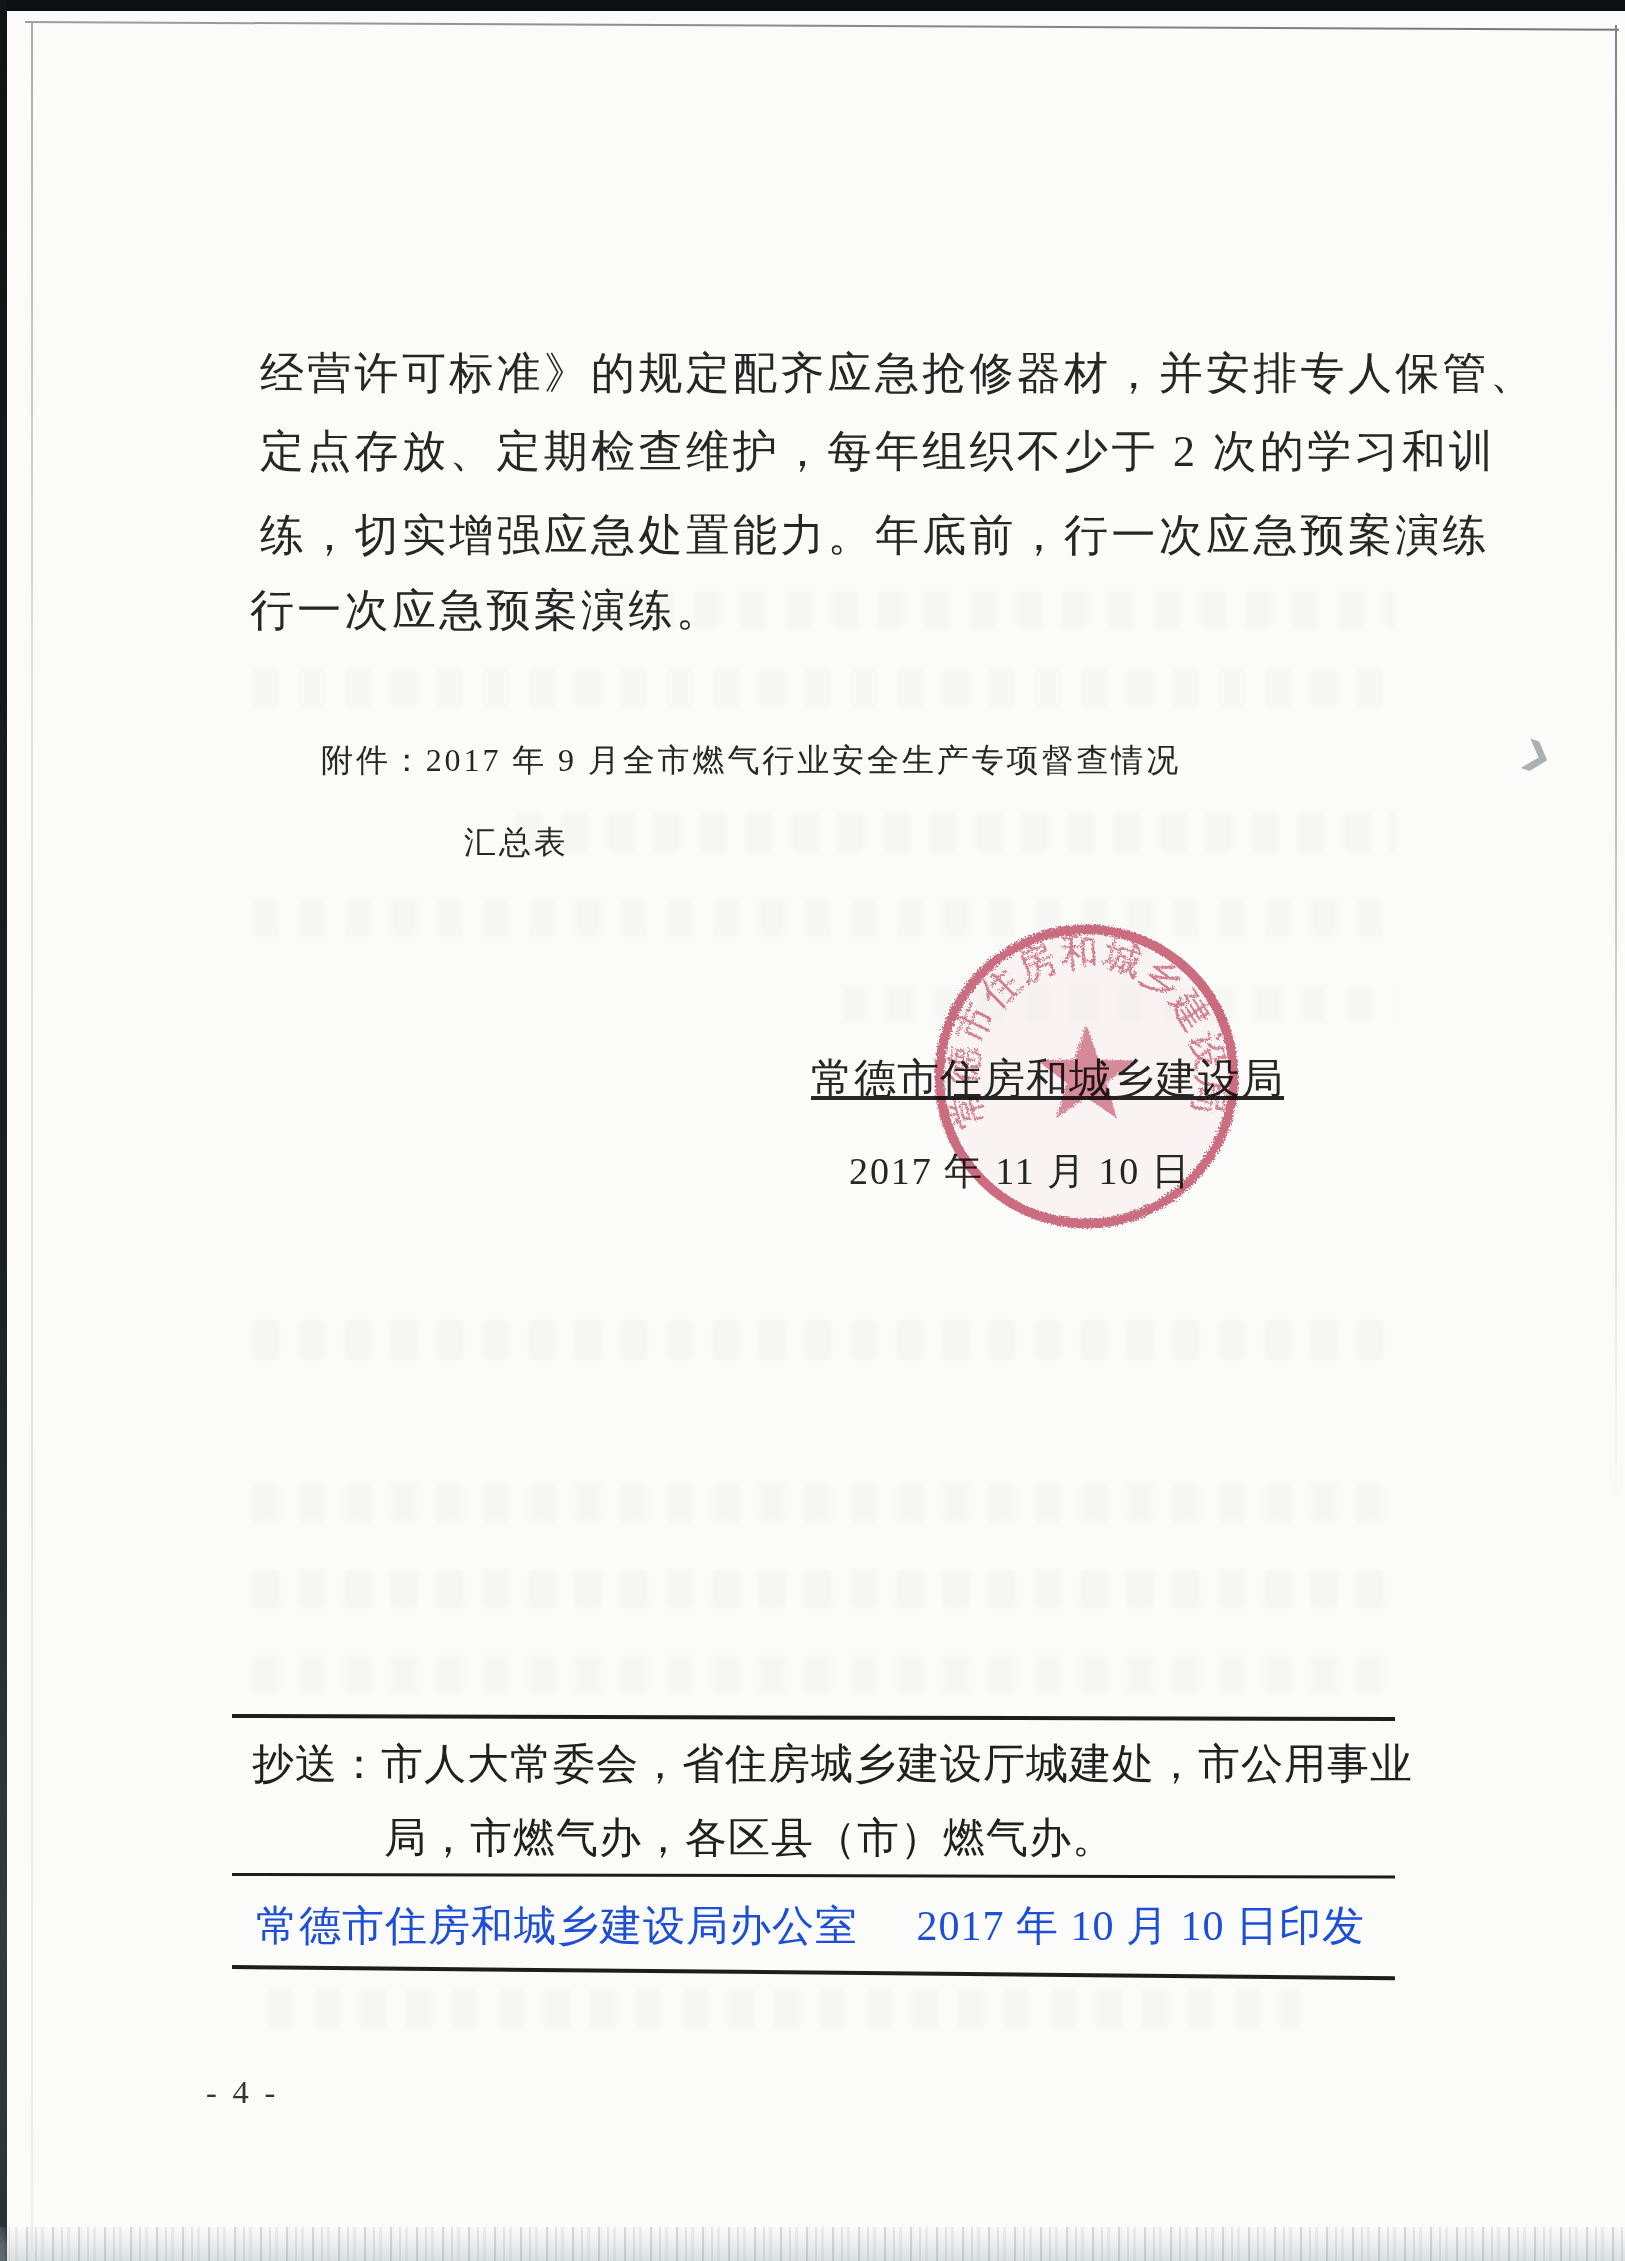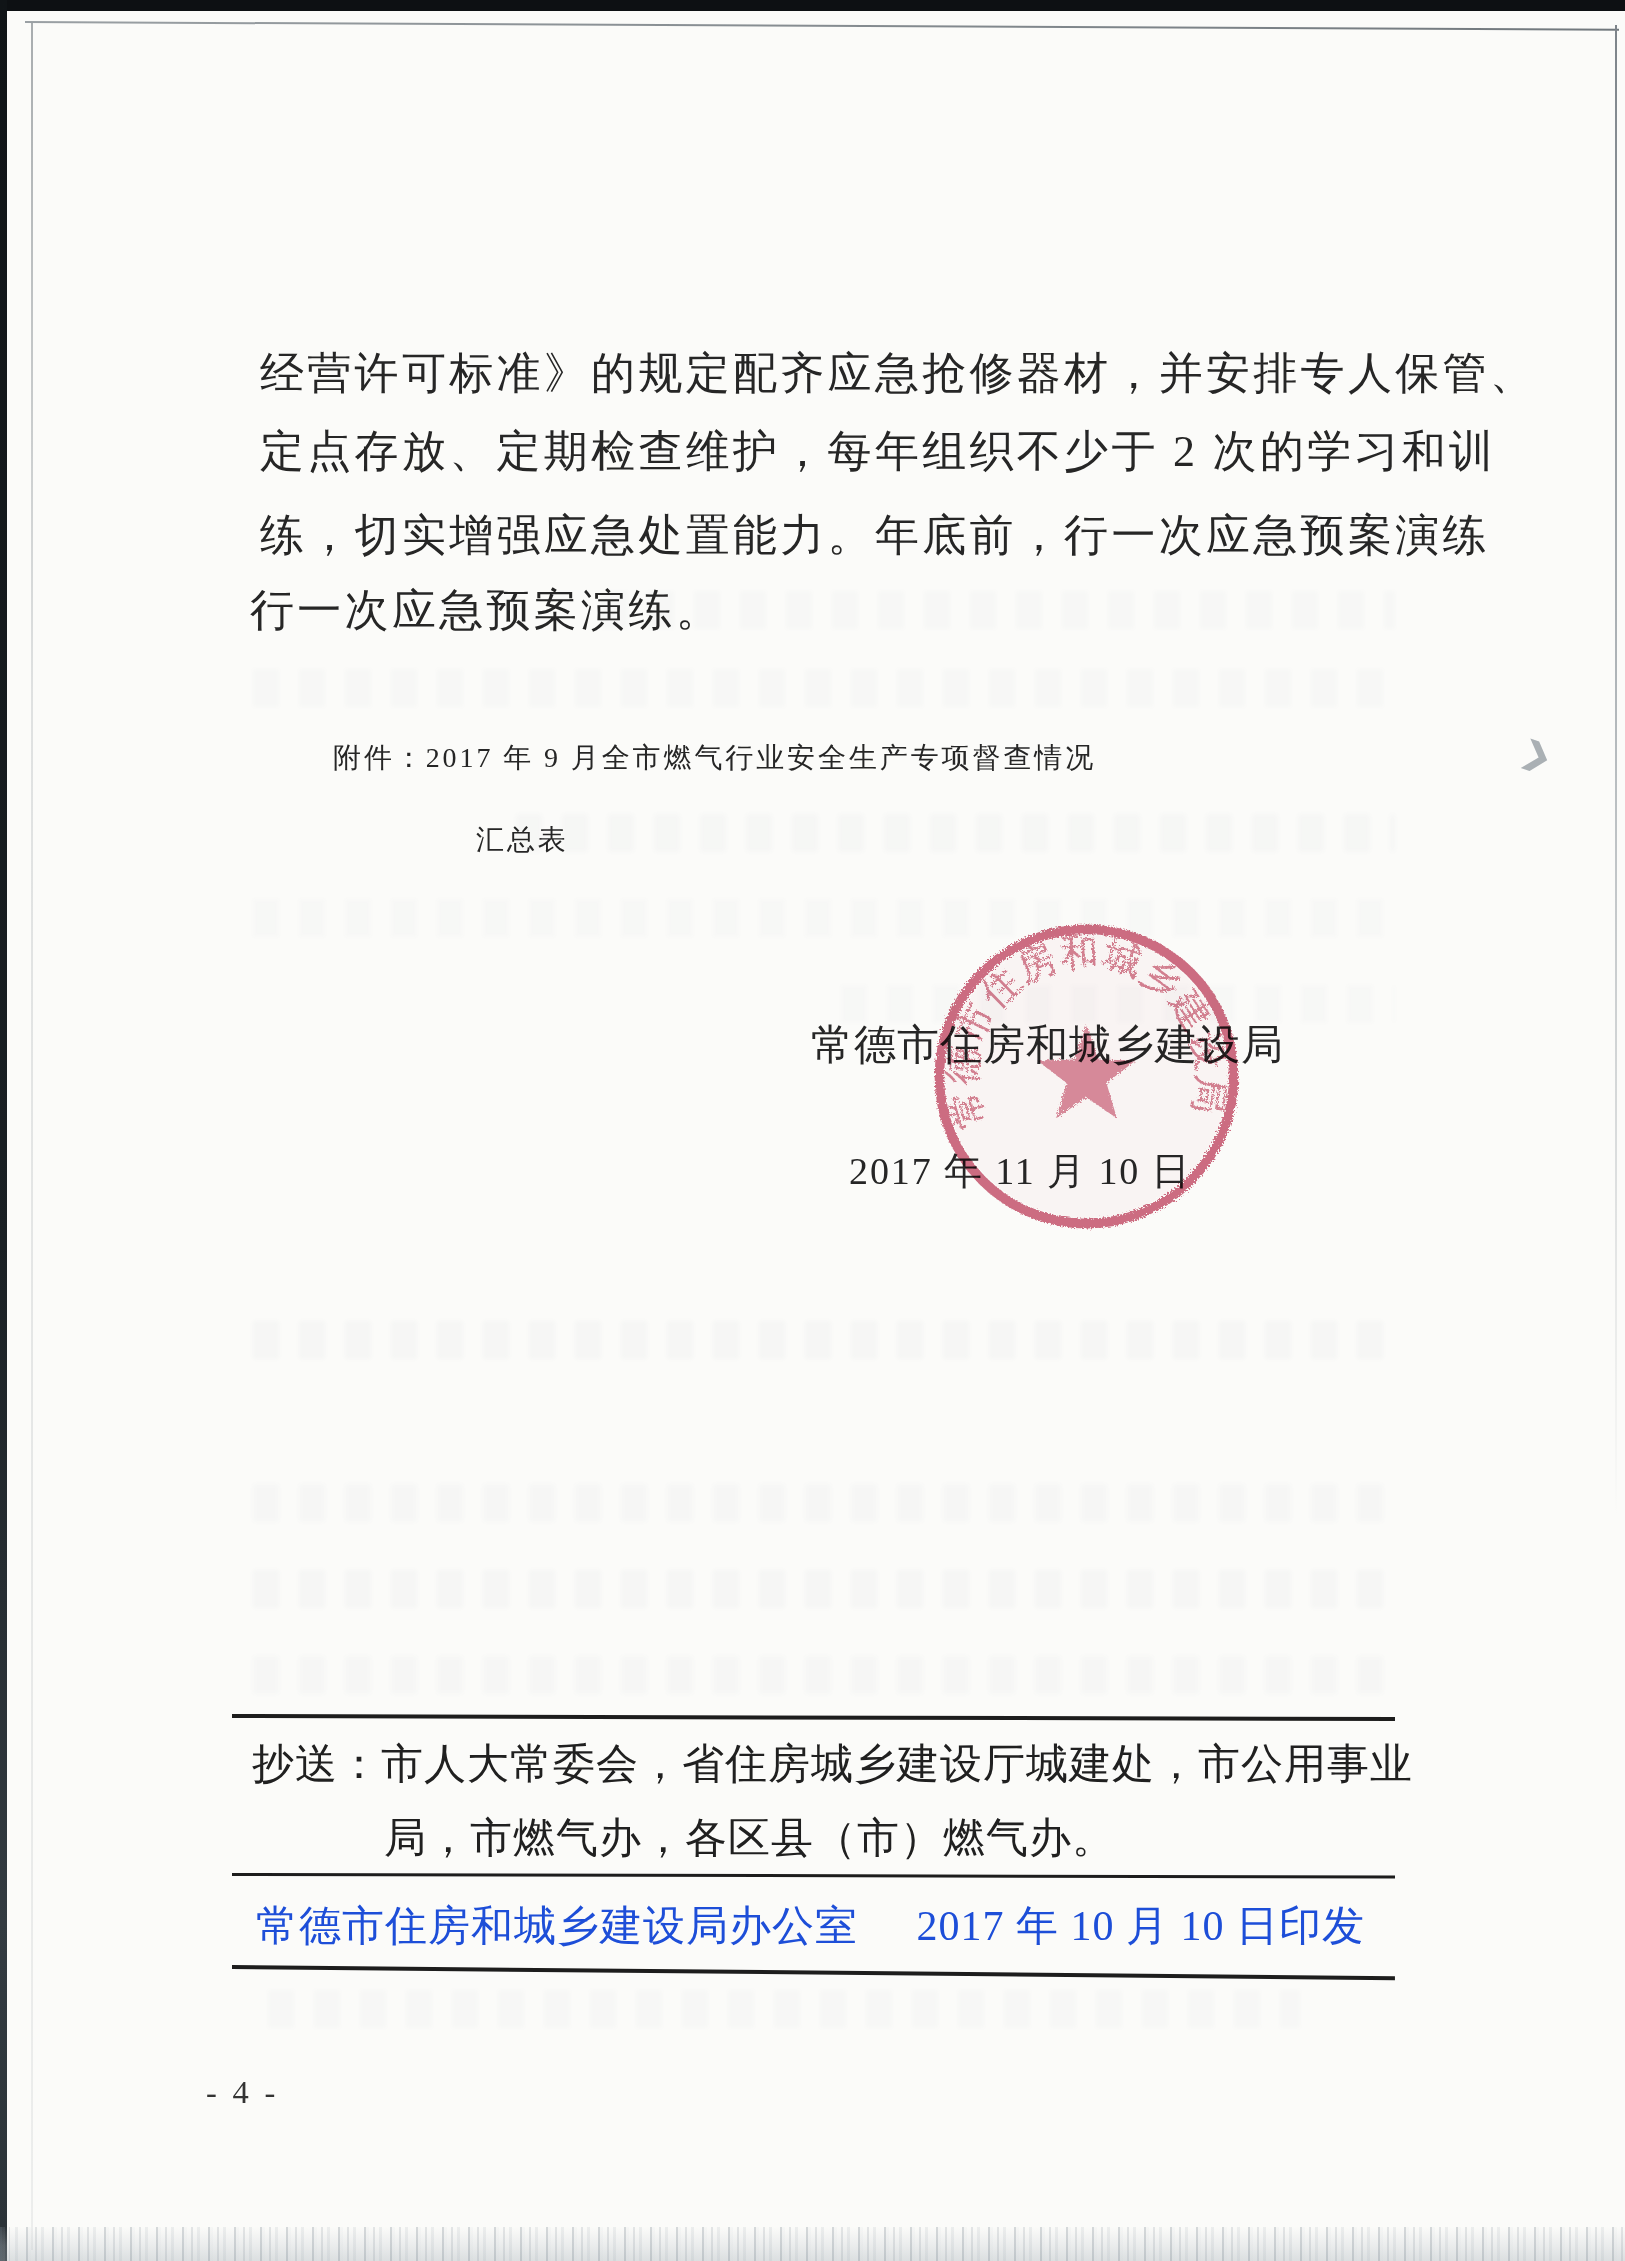--- a/index.html
+++ b/index.html
@@ -9,21 +9,21 @@
     background:#fbfbf9;
     font-family:"Liberation Serif","DejaVu Serif",serif;
   }
   .abs{position:absolute;}
   .txt{
     position:absolute;white-space:pre;color:#262626;
     font-family:"Liberation Serif","DejaVu Serif",serif;
     line-height:1;
   }
   .body-line{font-size:44px;letter-spacing:3.3px;}
-  .attach-line{font-size:28px;letter-spacing:2.9px;margin-left:12px;}
+  .attach-line{font-size:32px;letter-spacing:2.9px;}
   .sig{font-size:42px;letter-spacing:1px;}
   .sig-date{font-size:38px;letter-spacing:1.9px;}
   .cc-line{font-size:42px;letter-spacing:1px;color:#202020;}
   .footer-line{font-size:42px;letter-spacing:1px;color:#1d4ed8;}
   .pageno{font-size:32.5px;letter-spacing:3.8px;color:#333;}
   .rule{position:absolute;background:#1d1d1d;}
   
   .edge-top{left:0;top:0;width:1625px;height:10.5px;background:#0d1013;}
   .edge-left{left:0;top:0;width:6.7px;height:2262px;
     background:linear-gradient(#101417 0%,#1a2024 55%,#333b41 85%,#2a3237 100%);}
@@ -74,21 +74,21 @@
 <div class="bleed" style="top:1990px;left:268px;width:1032px;opacity:.05;"></div>
 
 <div class="txt body-line" style="left:260px;top:352px;">经营许可标准》的规定配齐应急抢修器材，并安排专人保管、</div>
 <div class="txt body-line" style="left:260px;top:430px;">定点存放、定期检查维护，每年组织不少于 2 次的学习和训</div>
 <div class="txt body-line" style="left:260px;top:514px;">练，切实增强应急处置能力。年底前，行一次应急预案演练</div>
 <div class="txt body-line" style="left:250px;top:589px;">行一次应急预案演练。</div>
 
 <div class="txt attach-line" style="left:321px;top:744px;">附件：2017 年 9 月全市燃气行业安全生产专项督查情况</div>
 <div class="txt attach-line" style="left:464px;top:826px;">汇总表</div>
 
-<div class="txt sig" style="left:811px;top:1024px;">常德市住房和城乡建设局</div>
+<div class="txt sig" style="left:811px;top:1058px;text-decoration:underline;">常德市住房和城乡建设局</div>
 <div class="txt sig-date" style="left:849px;top:1152px;">2017 年 11 月 10 日</div>
 
 <div class="seal-wrap">
   <svg width="363" height="363" viewBox="0 0 380 380">
     <defs>
       <filter id="stampRough" x="-10%" y="-10%" width="120%" height="120%">
         <feTurbulence type="fractalNoise" baseFrequency="0.55" numOctaves="2" seed="7" result="n"></feTurbulence>
         <feDisplacementMap in="SourceGraphic" in2="n" scale="6"></feDisplacementMap>
       </filter>
       <path id="sealArc" d="M 84.9 239.1 A 116 116 0 1 1 295.1 239.1" fill="none"></path>

